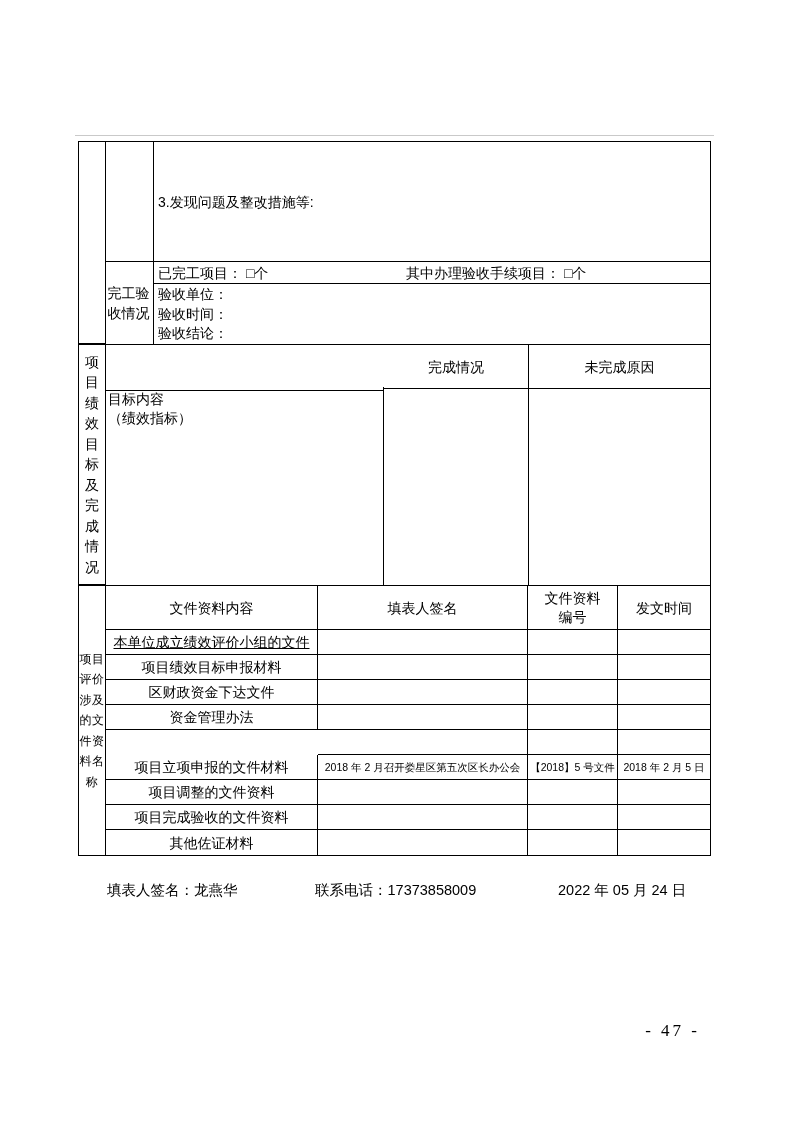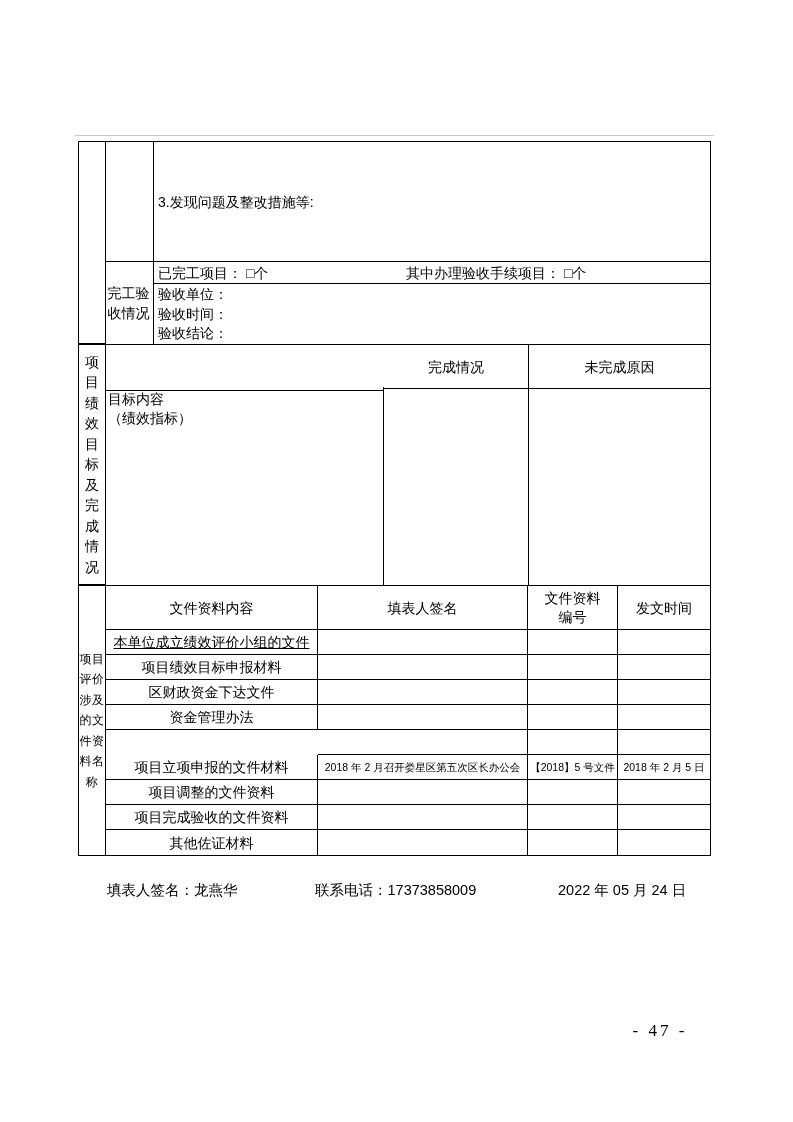--- a/index.html
+++ b/index.html
@@ -67,21 +67,21 @@
   .files-head-wrap { padding: 0 13px; line-height: 19px; align-items: center; }
   .small-cell { font-size: 10.5px; line-height: 13px; }
   .footer-row { position: absolute; top: 881px; left: 0; width: 793px;
                 height: 18px; font-size: 14.5px; }
   .footer-row span { position: absolute; top: 0; white-space: nowrap; }
   .f-signer { left: 107px; }
   .f-phone  { left: 315px; }
   .f-date   { left: 558px; }
   .page-number {
     position: absolute; left: 620px; top: 1021px; width: 80px;
-    text-align: center;
+    text-align: right;
     font-family: "Liberation Serif", serif;
     font-size: 17px; letter-spacing: 3px; white-space: nowrap;
   }
 </style>
 </head>
 <body>
 
 <div class="page">
 
   <div class="pagebreak-line"></div>

